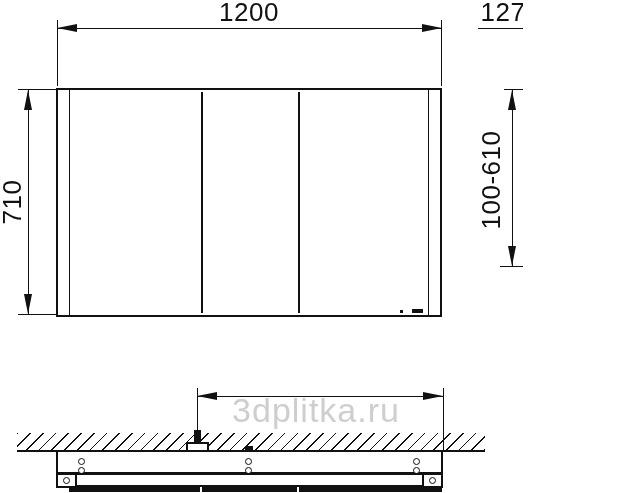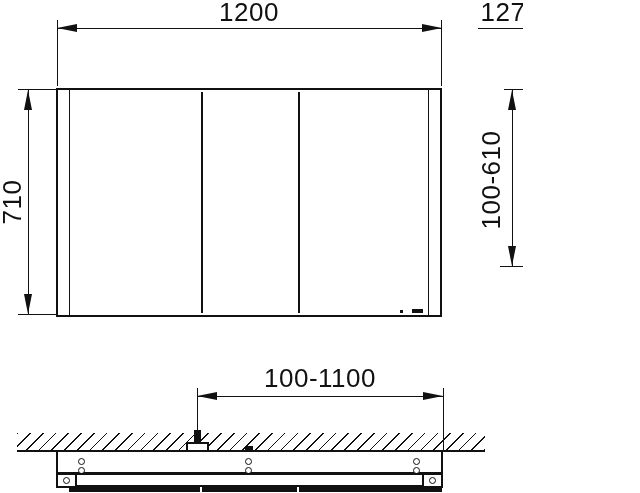--- a/index.html
+++ b/index.html
@@ -115,16 +115,16 @@
   <div class="abs" style="left:297px; top:487px; width:2px; height:5px; background:#ffffff;"></div>
 
   <div class="vline" style="left:197px; top:388px; height:44px;"></div>
   <div class="abs dark" style="left:194px; top:430px; width:7px; height:14px;"></div>
   <div class="outline" style="left:186px; top:442px; width:23px; height:10px; border-width:2px;"></div>
 
   <div class="vline" style="left:443px; top:388px; height:62px;"></div>
   <div class="hline" style="left:197px; top:396px; width:246px;"></div>
   <div class="arr a-left" style="left:197px; top:392px;"></div>
   <div class="arr a-right" style="left:423px; top:392px;"></div>
-  <div class="dim-text" style="left:230px; top:364px; width:180px;">100-1100</div>
 
+  <div class="watermark">3dplitka.ru</div>
 
 </div>
 
 </body></html>

